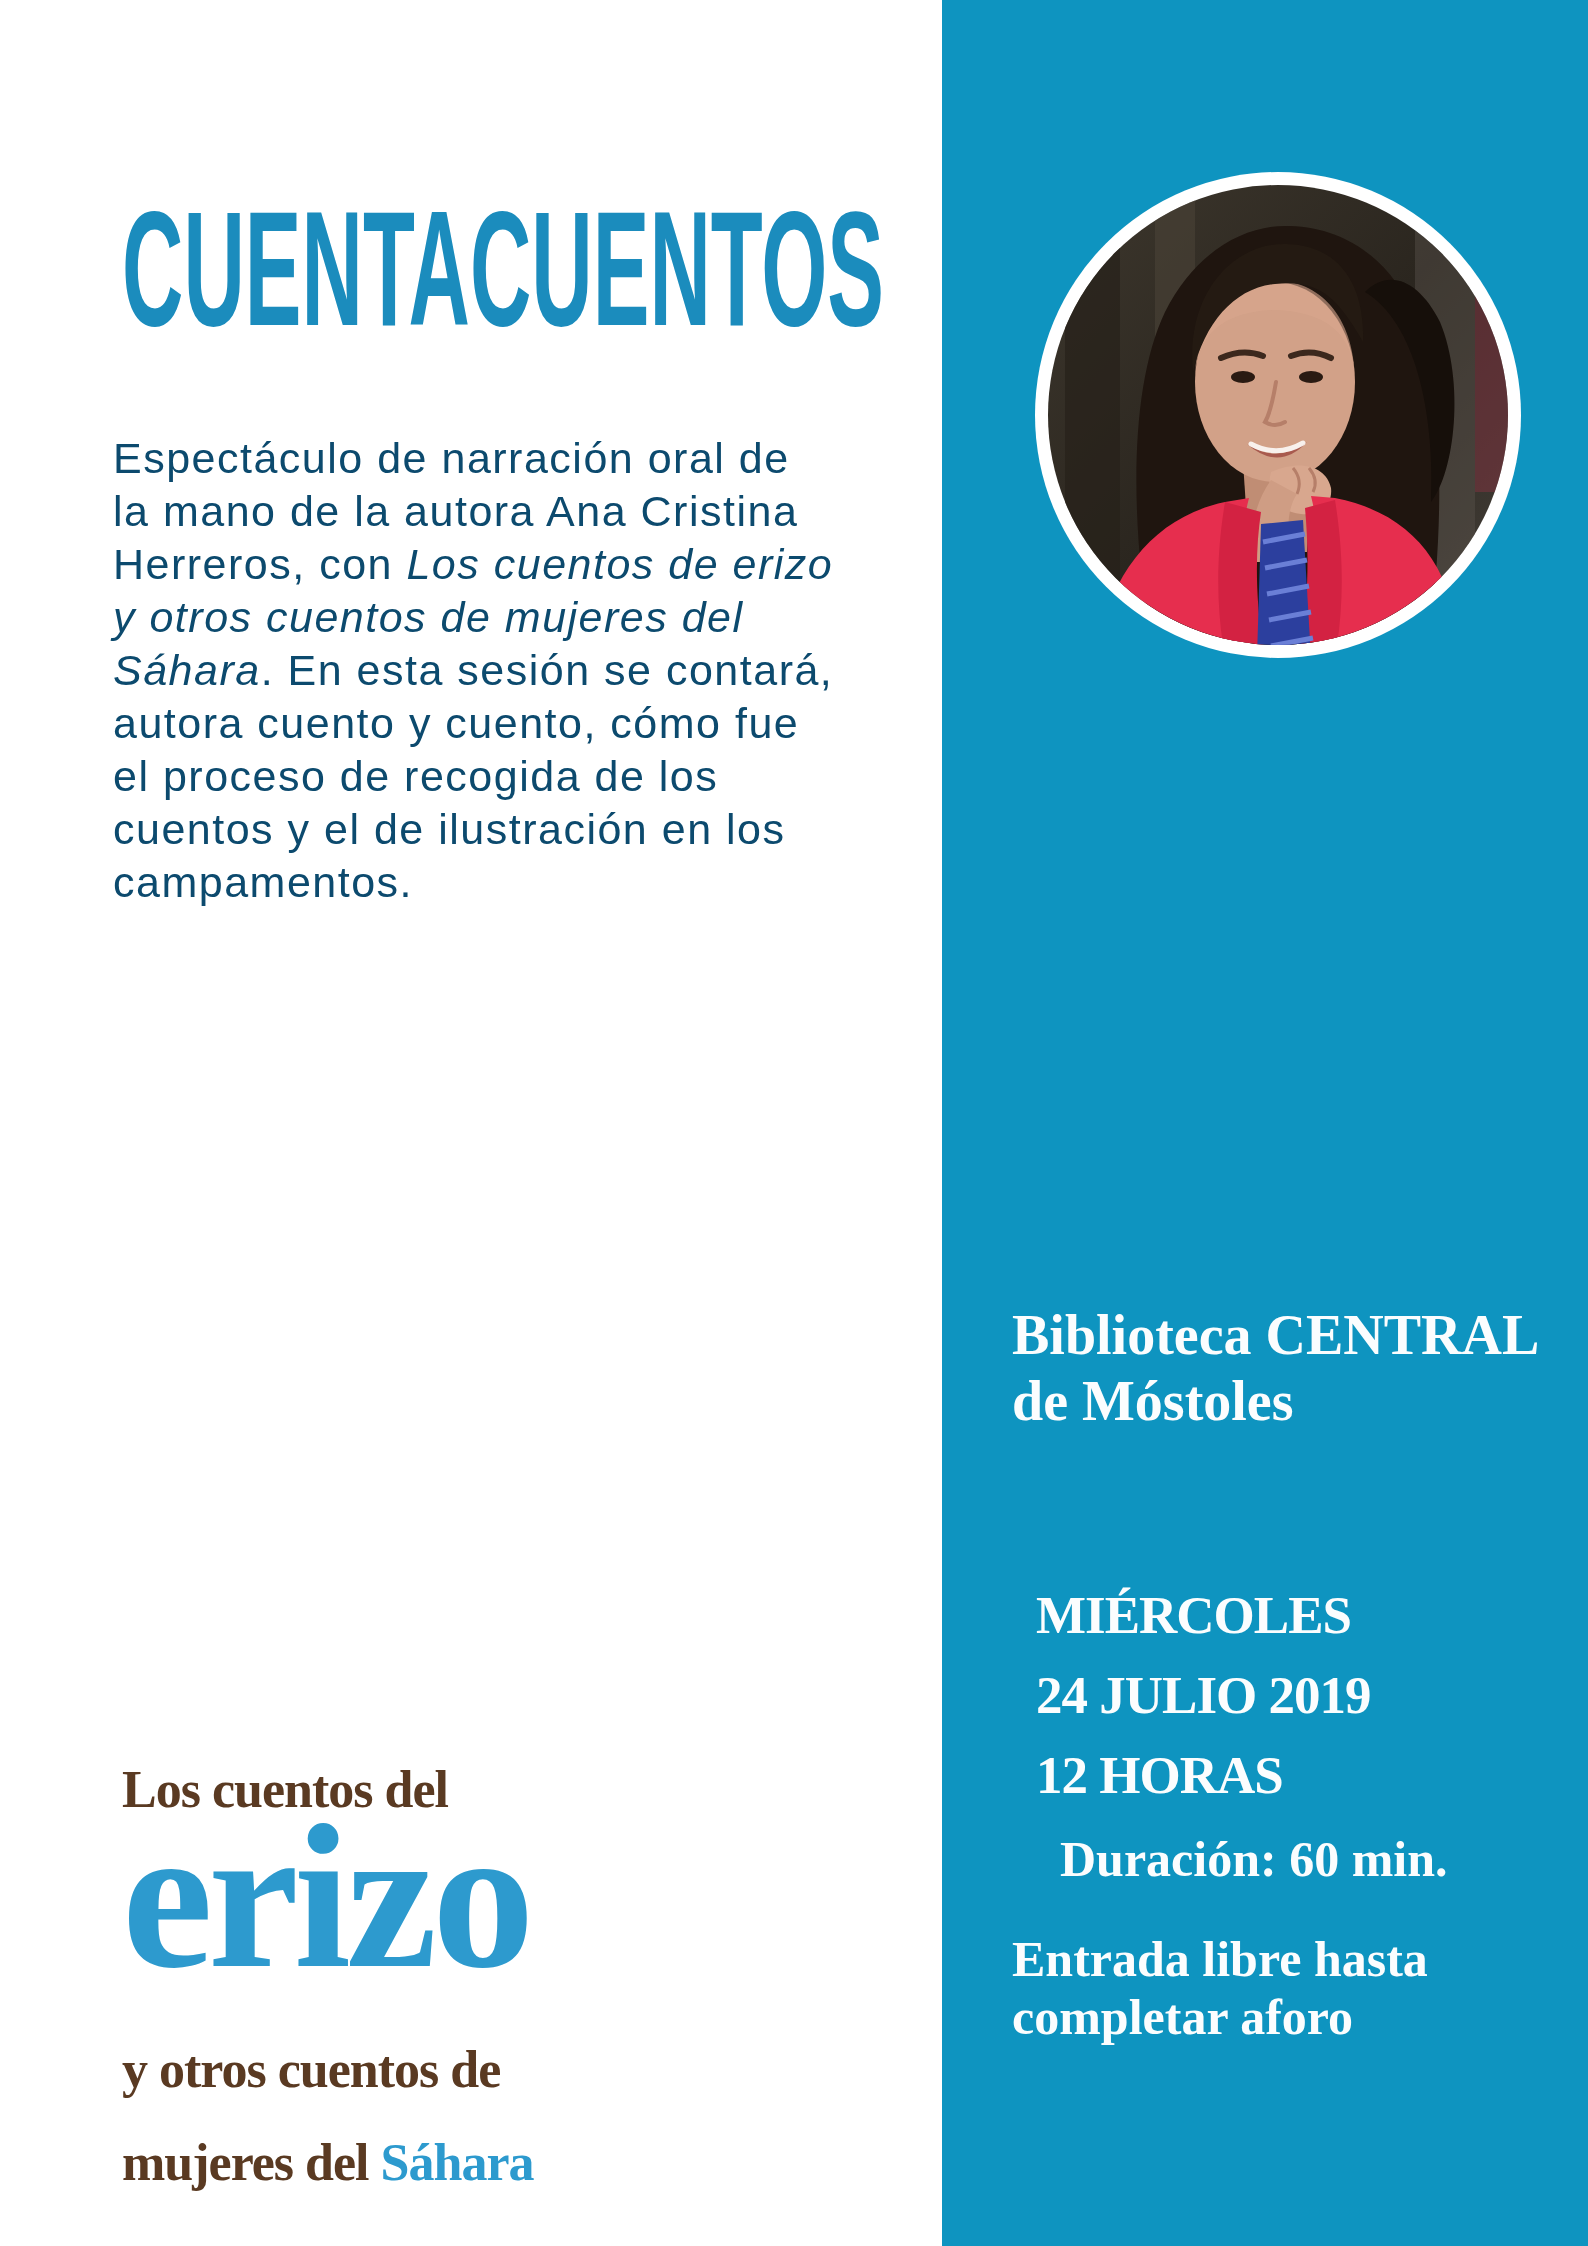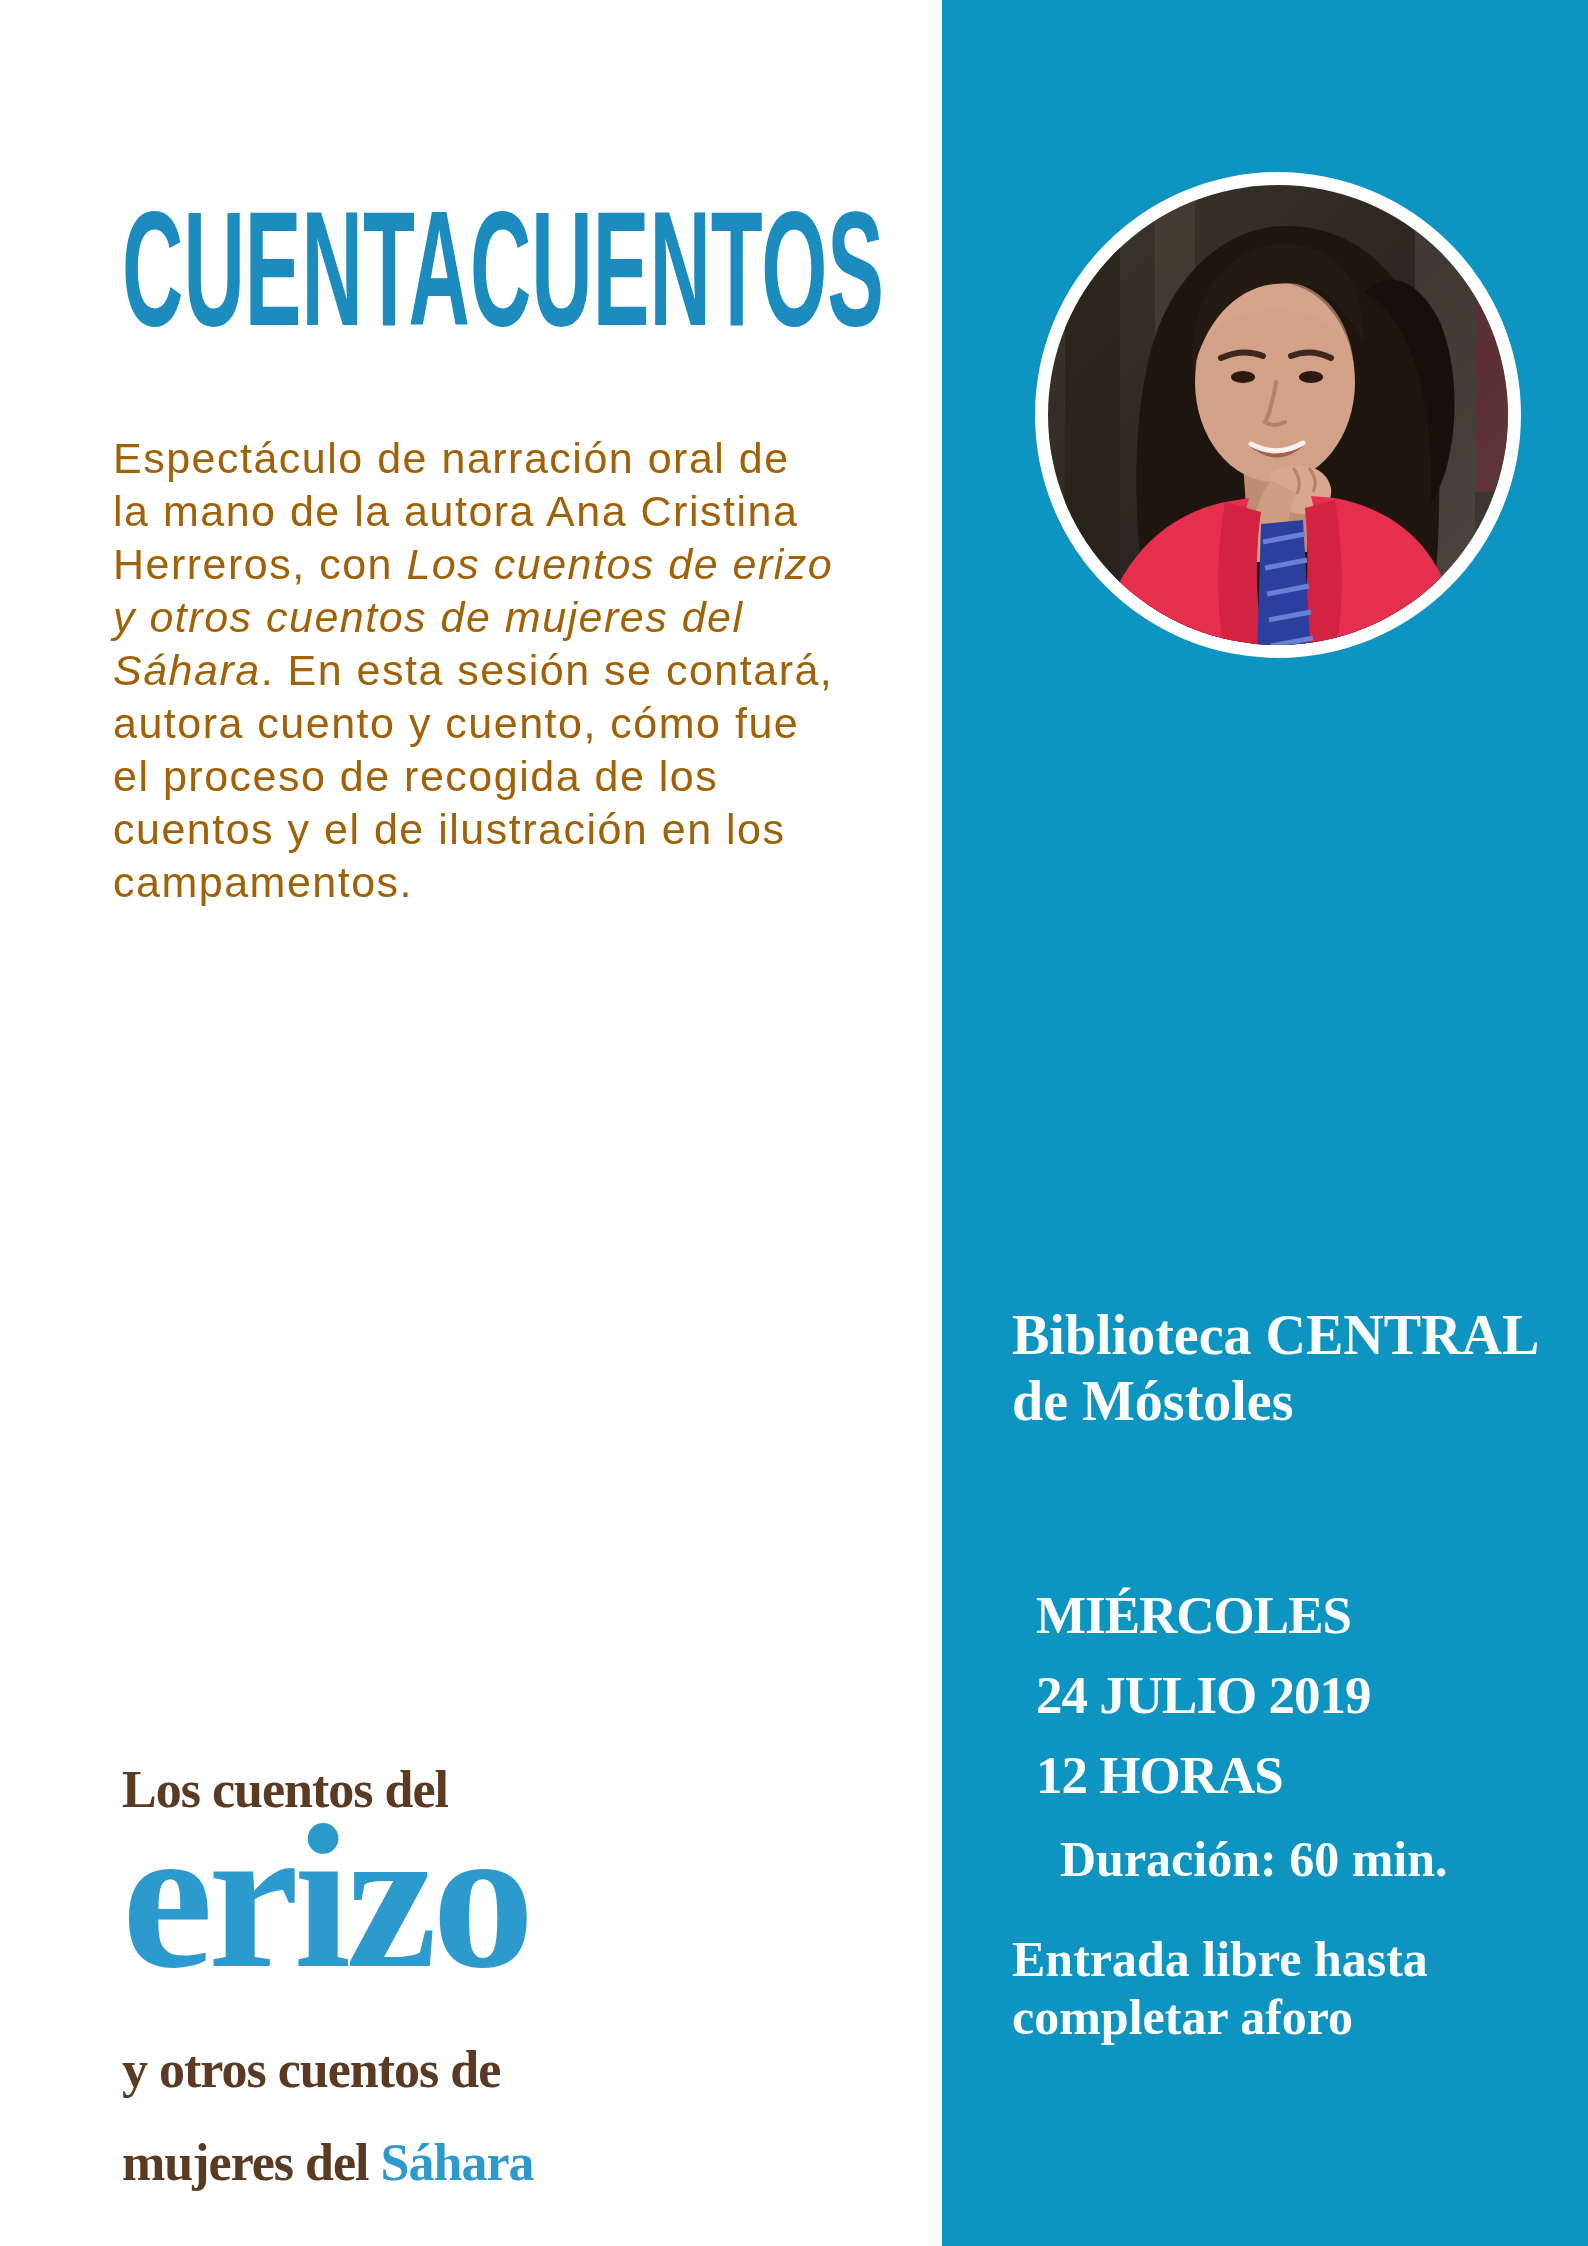--- a/index.html
+++ b/index.html
@@ -3,21 +3,21 @@
 <meta charset="utf-8">
 <style>
   html,body{margin:0;padding:0;background:#e8e8e8;}
   #poster{position:relative;width:1588px;height:2246px;background:#ffffff;overflow:hidden;
           font-family:"Liberation Sans",sans-serif;}
   
   .band{position:absolute;left:942px;top:0;width:646px;height:2246px;background:#0e94c0;}
   
   .headline-svg{position:absolute;left:120px;top:205px;}
   
-  .intro{position:absolute;left:113px;top:432px;width:700px;color:#a16207;}
+  .intro{position:absolute;left:113px;top:432px;width:700px;color:#0c4a6e;}
   .intro .line{white-space:nowrap;font-size:43px;line-height:53px;letter-spacing:1.5px;}
   .intro .it{font-style:italic;}
   
   .serif{font-family:Liberation Serif, serif;font-weight:bold;}
   .et-line{position:absolute;left:122px;white-space:nowrap;}
   .et-small{font-size:52px;line-height:80px;color:#5a3a22;letter-spacing:-1px;}
   .et-erizo{top:1812px;font-size:205px;line-height:170px;color:#2d9ace;letter-spacing:-5px;}
   .et-blue{color:#2d9ace;}
   
   .detail{position:absolute;left:1012px;color:#fbfdfe;white-space:nowrap;}

